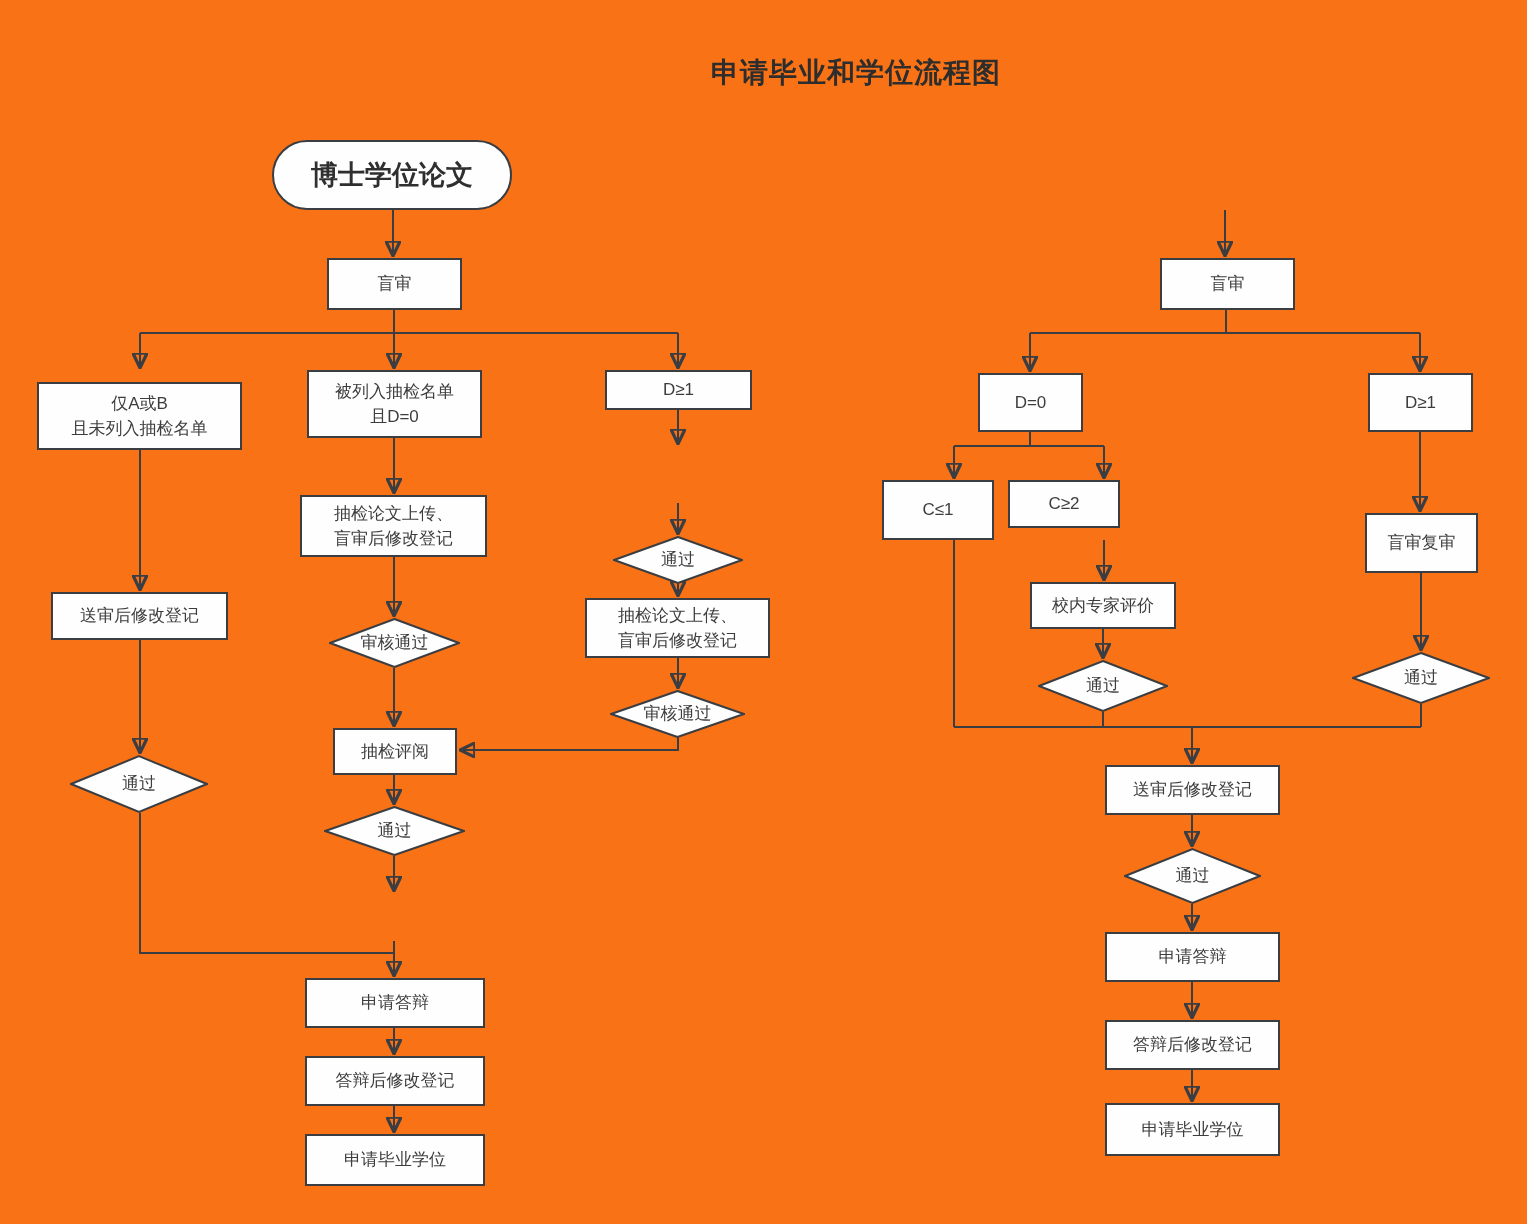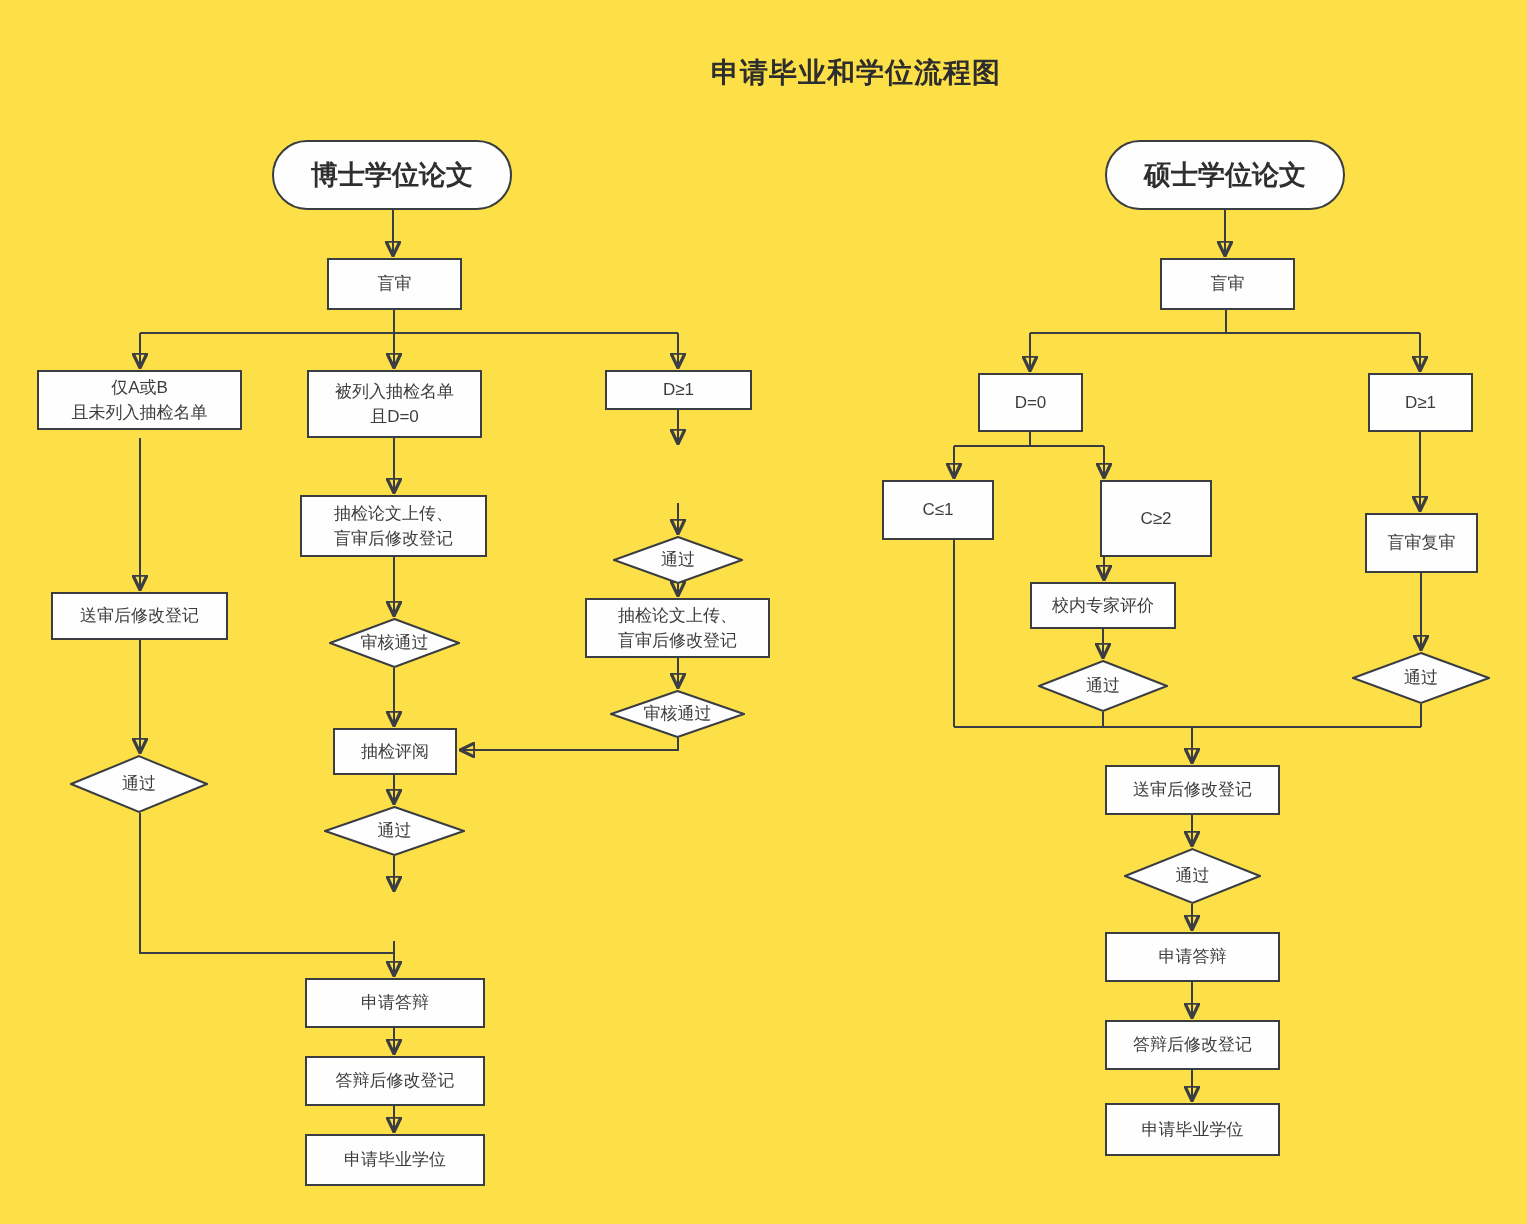--- a/index.html
+++ b/index.html
@@ -1,17 +1,17 @@
 <!DOCTYPE html>
 <html><head>
 <meta charset="utf-8">
 <style>
   html,body{margin:0;padding:0;background:#fcfcfc;}
   .canvas{
-    position:relative;width:1527px;height:1224px;background:#fde047;
+    position:relative;width:1527px;height:1224px;background:#f97316;
     font-family:"Liberation Sans","DejaVu Sans",sans-serif;color:#3d3d3d;overflow:hidden;
   }
   .title{
     position:absolute;top:54px;left:856px;transform:translateX(-50%);
     font-size:28px;font-weight:bold;color:#2d2d2d;white-space:nowrap;letter-spacing:1px;
   }
   .edges{position:absolute;left:0;top:0;}
   .edges path{stroke:#3a3d42;stroke-width:2;fill:none;}
   .node{
     position:absolute;display:flex;align-items:center;justify-content:center;
@@ -84,21 +84,21 @@
     <path d="M1192,982 V1017" marker-end="url(#arw)"></path>
     <path d="M1192,1070 V1100" marker-end="url(#arw)"></path>
   </svg>
 
   <div class="node rounded" style="left:272px;top:140px;width:240px;height:70px">
       <span class="lbl">博士学位论文</span>
     </div>
   <div class="node" style="left:327px;top:258px;width:135px;height:52px">
       <span class="lbl">盲审</span>
     </div>
-  <div class="node" style="left:37px;top:370px;width:205px;height:60px">
+  <div class="node" style="left:37px;top:382px;width:205px;height:68px">
       <span class="lbl">仅A或B
 且未列入抽检名单</span>
     </div>
   <div class="node" style="left:307px;top:370px;width:175px;height:68px">
       <span class="lbl">被列入抽检名单
 且D=0</span>
     </div>
   <div class="node" style="left:605px;top:370px;width:147px;height:40px">
       <span class="lbl">D≥1</span>
     </div>
@@ -152,36 +152,33 @@
   <div class="node" style="left:305px;top:978px;width:180px;height:50px">
       <span class="lbl">申请答辩</span>
     </div>
   <div class="node" style="left:305px;top:1056px;width:180px;height:50px">
       <span class="lbl">答辩后修改登记</span>
     </div>
   <div class="node" style="left:305px;top:1134px;width:180px;height:52px">
       <span class="lbl">申请毕业学位</span>
     </div>
 
-  <div class="node rounded" style="left:1105px;top:140px;width:240px;height:70px">
-      <span class="lbl">硕士学位论文</span>
-    </div>
   <div class="node" style="left:1160px;top:258px;width:135px;height:52px">
       <span class="lbl">盲审</span>
     </div>
   <div class="node" style="left:978px;top:373px;width:105px;height:59px">
       <span class="lbl">D=0</span>
     </div>
   <div class="node" style="left:1368px;top:373px;width:105px;height:59px">
       <span class="lbl">D≥1</span>
     </div>
   <div class="node" style="left:882px;top:480px;width:112px;height:60px">
       <span class="lbl">C≤1</span>
     </div>
-  <div class="node" style="left:1100px;top:480px;width:112px;height:77px">
+  <div class="node" style="left:1008px;top:480px;width:112px;height:48px">
       <span class="lbl">C≥2</span>
     </div>
   <div class="node" style="left:1030px;top:582px;width:146px;height:47px">
       <span class="lbl">校内专家评价</span>
     </div>
   <div class="node diamond" style="left:1038px;top:660px;width:130px;height:52px">
     <svg class="dshape" viewBox="0 0 100 40" preserveAspectRatio="none">
         <polygon points="50,0.8 99.2,20 50,39.2 0.8,20"></polygon>
       </svg>
     <span class="lbl">通过</span>

